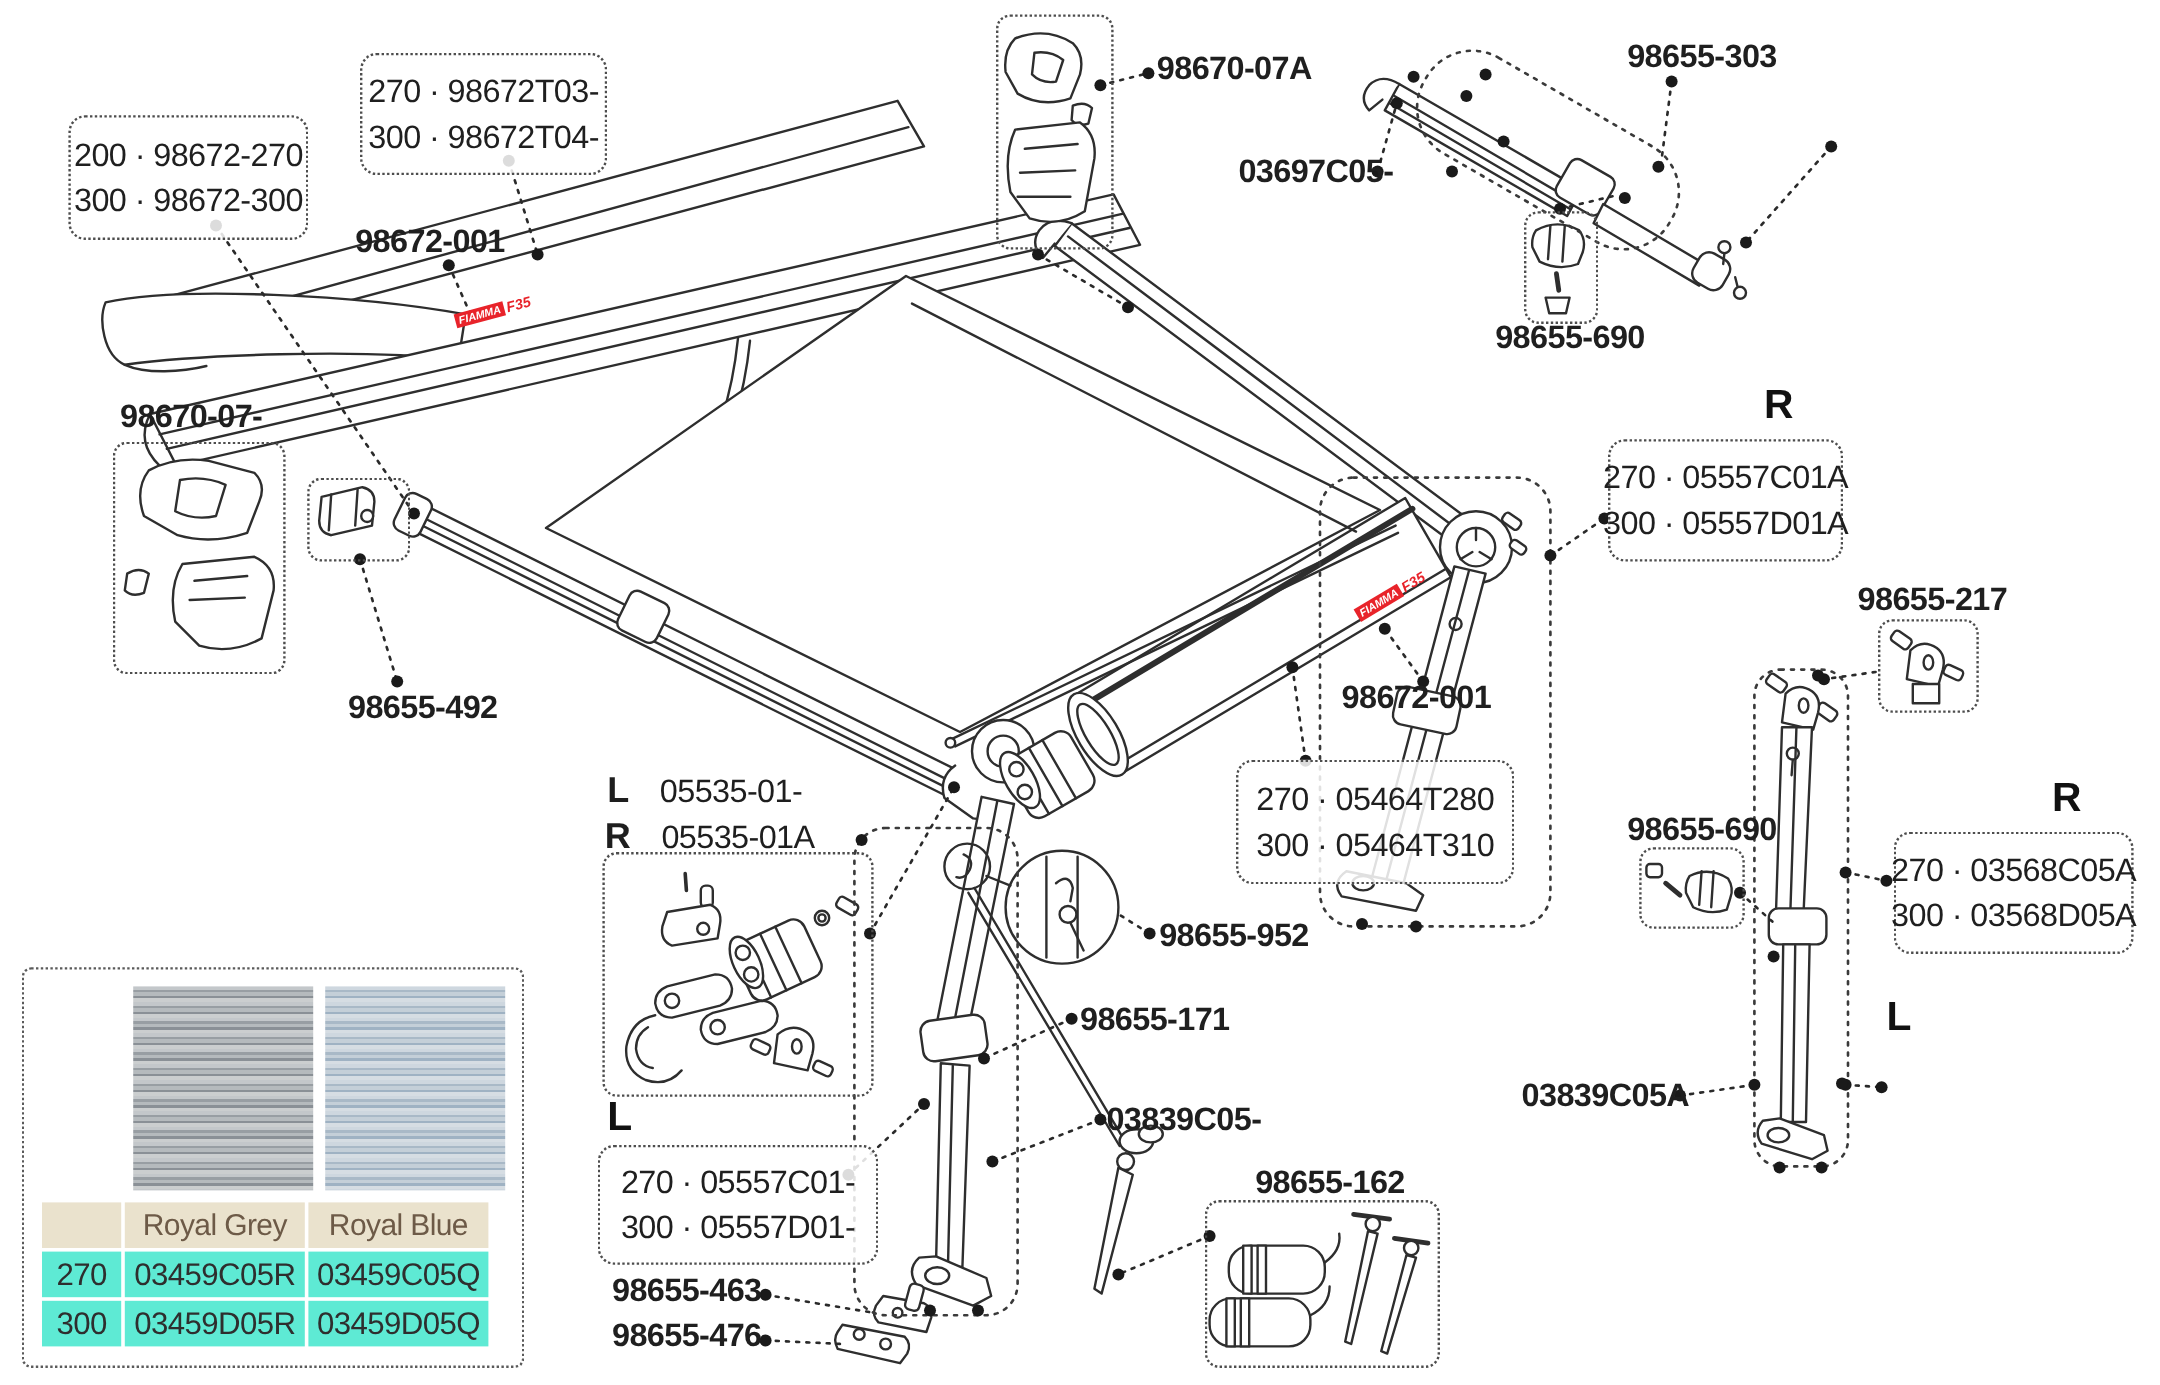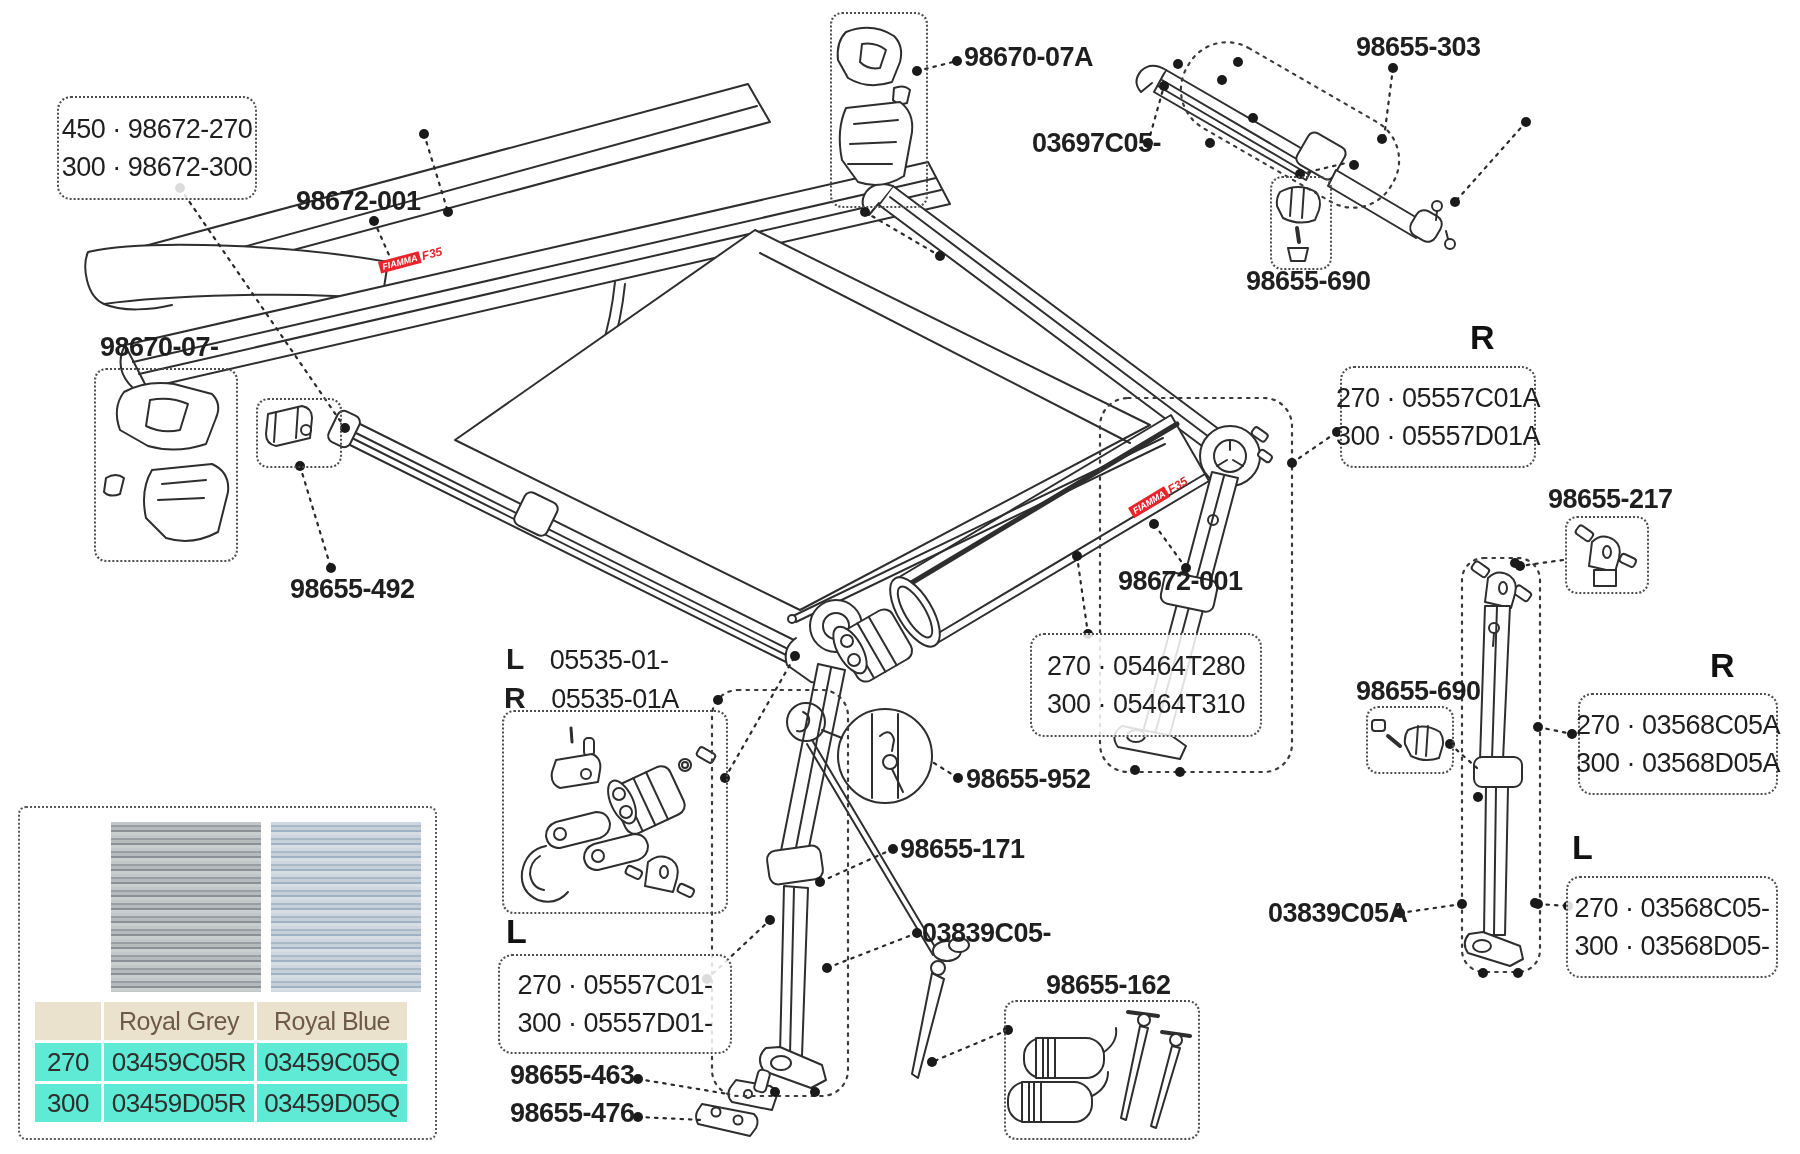--- a/index.html
+++ b/index.html
@@ -335,34 +335,34 @@
       <circle cx="1515" cy="563" r="5"></circle>
           <circle cx="1478" cy="797" r="5"></circle>
       <circle cx="1483" cy="973" r="5"></circle>
           <circle cx="1518" cy="973" r="5"></circle>
       <circle cx="1535" cy="903" r="5"></circle>
     </g>
   </g>
 </svg>
 
 <div class="co" style="left:57px;top:96px;width:176px;height:92px">
-  <span>450 · 98672-270</span>
+  <span>200 · 98672-270</span>
   <span>300 · 98672-300</span>
+</div>
+<div class="co" style="left:300px;top:44px;width:182px;height:90px">
+  <span>270 · 98672T03-</span>
+  <span>300 · 98672T04-</span>
 </div>
 <div class="co" style="left:1340px;top:366px;width:172px;height:90px">
   <span>270 · 05557C01A</span>
   <span>300 · 05557D01A</span>
 </div>
 <div class="co" style="left:1578px;top:693px;width:176px;height:90px">
   <span>270 · 03568C05A</span>
   <span>300 · 03568D05A</span>
-</div>
-<div class="co" style="left:1566px;top:876px;width:188px;height:90px">
-  <span>270 · 03568C05-</span>
-  <span>300 · 03568D05-</span>
 </div>
 <div class="co" style="left:498px;top:954px;width:210px;height:88px">
   <span>270 · 05557C01-</span>
   <span>300 · 05557D01-</span>
 </div>
 <div class="co" style="left:1030px;top:633px;width:208px;height:92px">
   <span>270 · 05464T280</span>
   <span>300 · 05464T310</span>
 </div>
 

